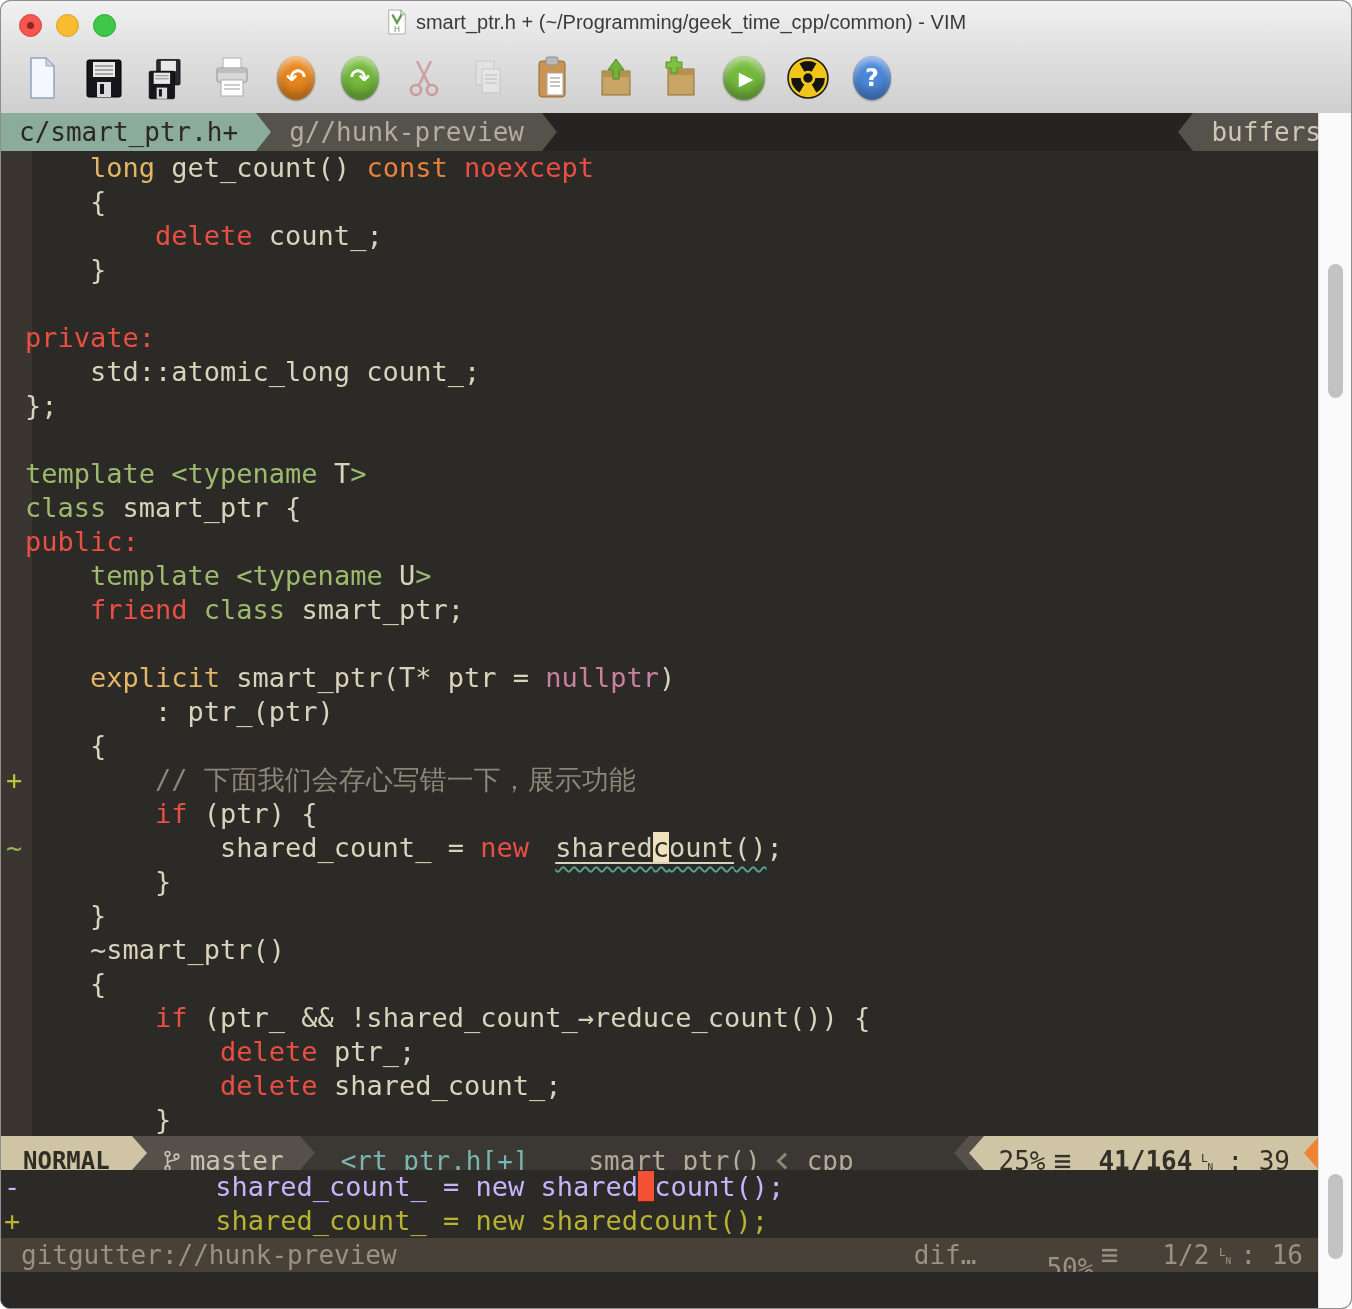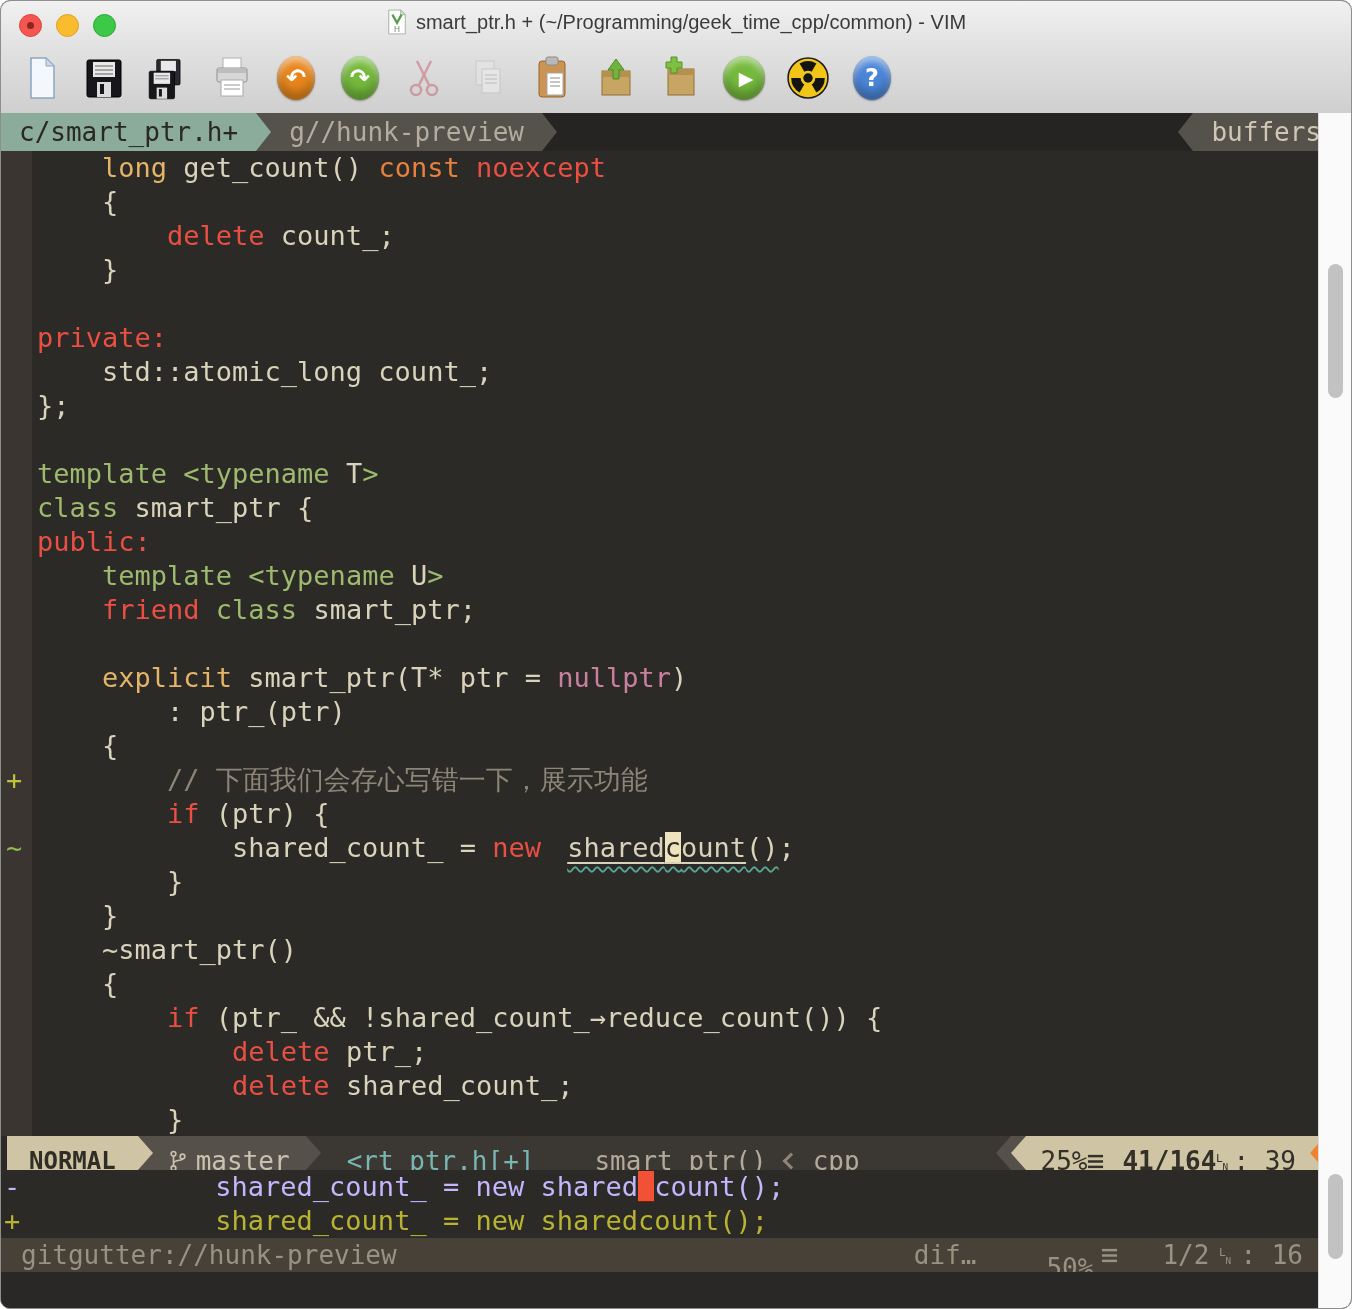--- a/index.html
+++ b/index.html
@@ -34,43 +34,43 @@
   .tab.active{background:#8bab9b;color:#2a2822;}
   .tab.inactive{background:#55514b;color:#b3ac9f;}
   .tab.right{background:#55514b;color:#cfc6b4;}
   .tarr{width:0;height:0;border-top:19px solid transparent;border-bottom:19px solid transparent;border-left:15px solid transparent;}
   .tarr-l{width:0;height:0;border-top:19px solid transparent;border-bottom:19px solid transparent;border-right:15px solid transparent;}
   .tspacer{flex:1;}
   
   .editor{position:absolute;left:0;top:150px;width:1318px;height:985px;background:#2b2a27;overflow:hidden;}
   .gutter{position:absolute;left:0;top:0;bottom:0;width:31px;background:#3a3530;}
   .codewrap{position:absolute;left:0;top:0;right:0;}
-  .codeline{height:34px;line-height:34px;white-space:pre;position:relative;padding-left:36px;
+  .codeline{height:34px;line-height:34px;white-space:pre;position:relative;padding-left:24px;
             font-family:"DejaVu Sans Mono",monospace;font-size:27px;color:#d9d3bb;}
   .sign{position:absolute;left:5px;top:0;}
   .sign.plus{color:#bcc13e;} .sign.tilde{color:#93ba52;}
   .s-d{color:#d9d3bb;} .s-r{color:#ea4f43;} .s-y{color:#e5b567;} .s-o{color:#e8813d;}
   .s-g{color:#9dba6e;} .s-p{color:#c9809f;} .s-c{color:#8d8577;}
   .s-cur{background:#efe3bd;color:#2b2a27;}
   .s-ul{text-decoration:underline;text-decoration-thickness:2px;text-underline-offset:5px;margin-left:10px;}
   .s-wavy{text-decoration:underline wavy #57a392;text-decoration-thickness:2px;text-underline-offset:9px;}
   .s-dm{color:#c4b5fd;} .s-dp{color:#b9b332;} .s-dmx{color:#6b1a10;background:#f25136;}
   
-  .statusline{position:absolute;left:6px;top:1135px;width:1318px;height:50px;display:flex;align-items:stretch;
+  .statusline{position:absolute;left:0;top:1135px;width:1318px;height:50px;display:flex;align-items:stretch;
               font-family:"DejaVu Sans Mono",monospace;font-size:26px;background:#3b3732;}
   .sl-mode{background:#cfc5a4;color:#302d26;font-weight:bold;font-size:24px;display:flex;align-items:center;padding:0 22px;}
   .arr{width:0;height:0;border-top:17px solid transparent;border-bottom:17px solid transparent;border-left:15px solid transparent;}
   .arr-l{width:0;height:0;border-top:17px solid transparent;border-bottom:17px solid transparent;border-right:15px solid transparent;}
   .sl-branch{background:#56504a;color:#c9c2b1;display:flex;align-items:center;gap:9px;padding:0 16px;}
   .sl-mid{flex:1;display:flex;align-items:center;background:#3b3732;}
   .sl-file{color:#79b6b2;margin-left:26px;}
   .sl-func{color:#b3aa9b;margin-left:60px;}
   .chev{width:9px;height:9px;border-left:3px solid #8d8678;border-bottom:3px solid #8d8678;transform:rotate(45deg);margin:0 16px 0 18px;}
   .sl-ft{color:#b3aa9b;}
-  .sl-z{background:#cfc5a4;color:#33302a;display:flex;align-items:center;padding:0 14px;}
+  .sl-z{background:#cfc5a4;color:#33302a;display:flex;align-items:center;padding:0 14px;gap:9px;}
   .sl-z .pos{font-weight:bold;margin-left:18px;}
   .sl-z .col{margin-left:2px;}
   
   .preview{position:absolute;left:0;top:1169px;width:1318px;height:68px;background:#2b2a27;}
   .preview .codeline{padding-left:3px;}
   .statusline2{position:absolute;left:0;top:1237px;width:1318px;height:34px;background:#474138;color:#9a9183;
                display:flex;align-items:center;font-family:"DejaVu Sans Mono",monospace;font-size:26px;}
   .sl2-title{margin-left:20px;}
   .sl2-right{margin-left:auto;margin-right:16px;display:flex;align-items:center;}
   .sl2-ft{margin-right:70px;} .sl2-pct{margin-right:8px;margin-top:25px;} .sl2-lines{margin-right:44px;}

